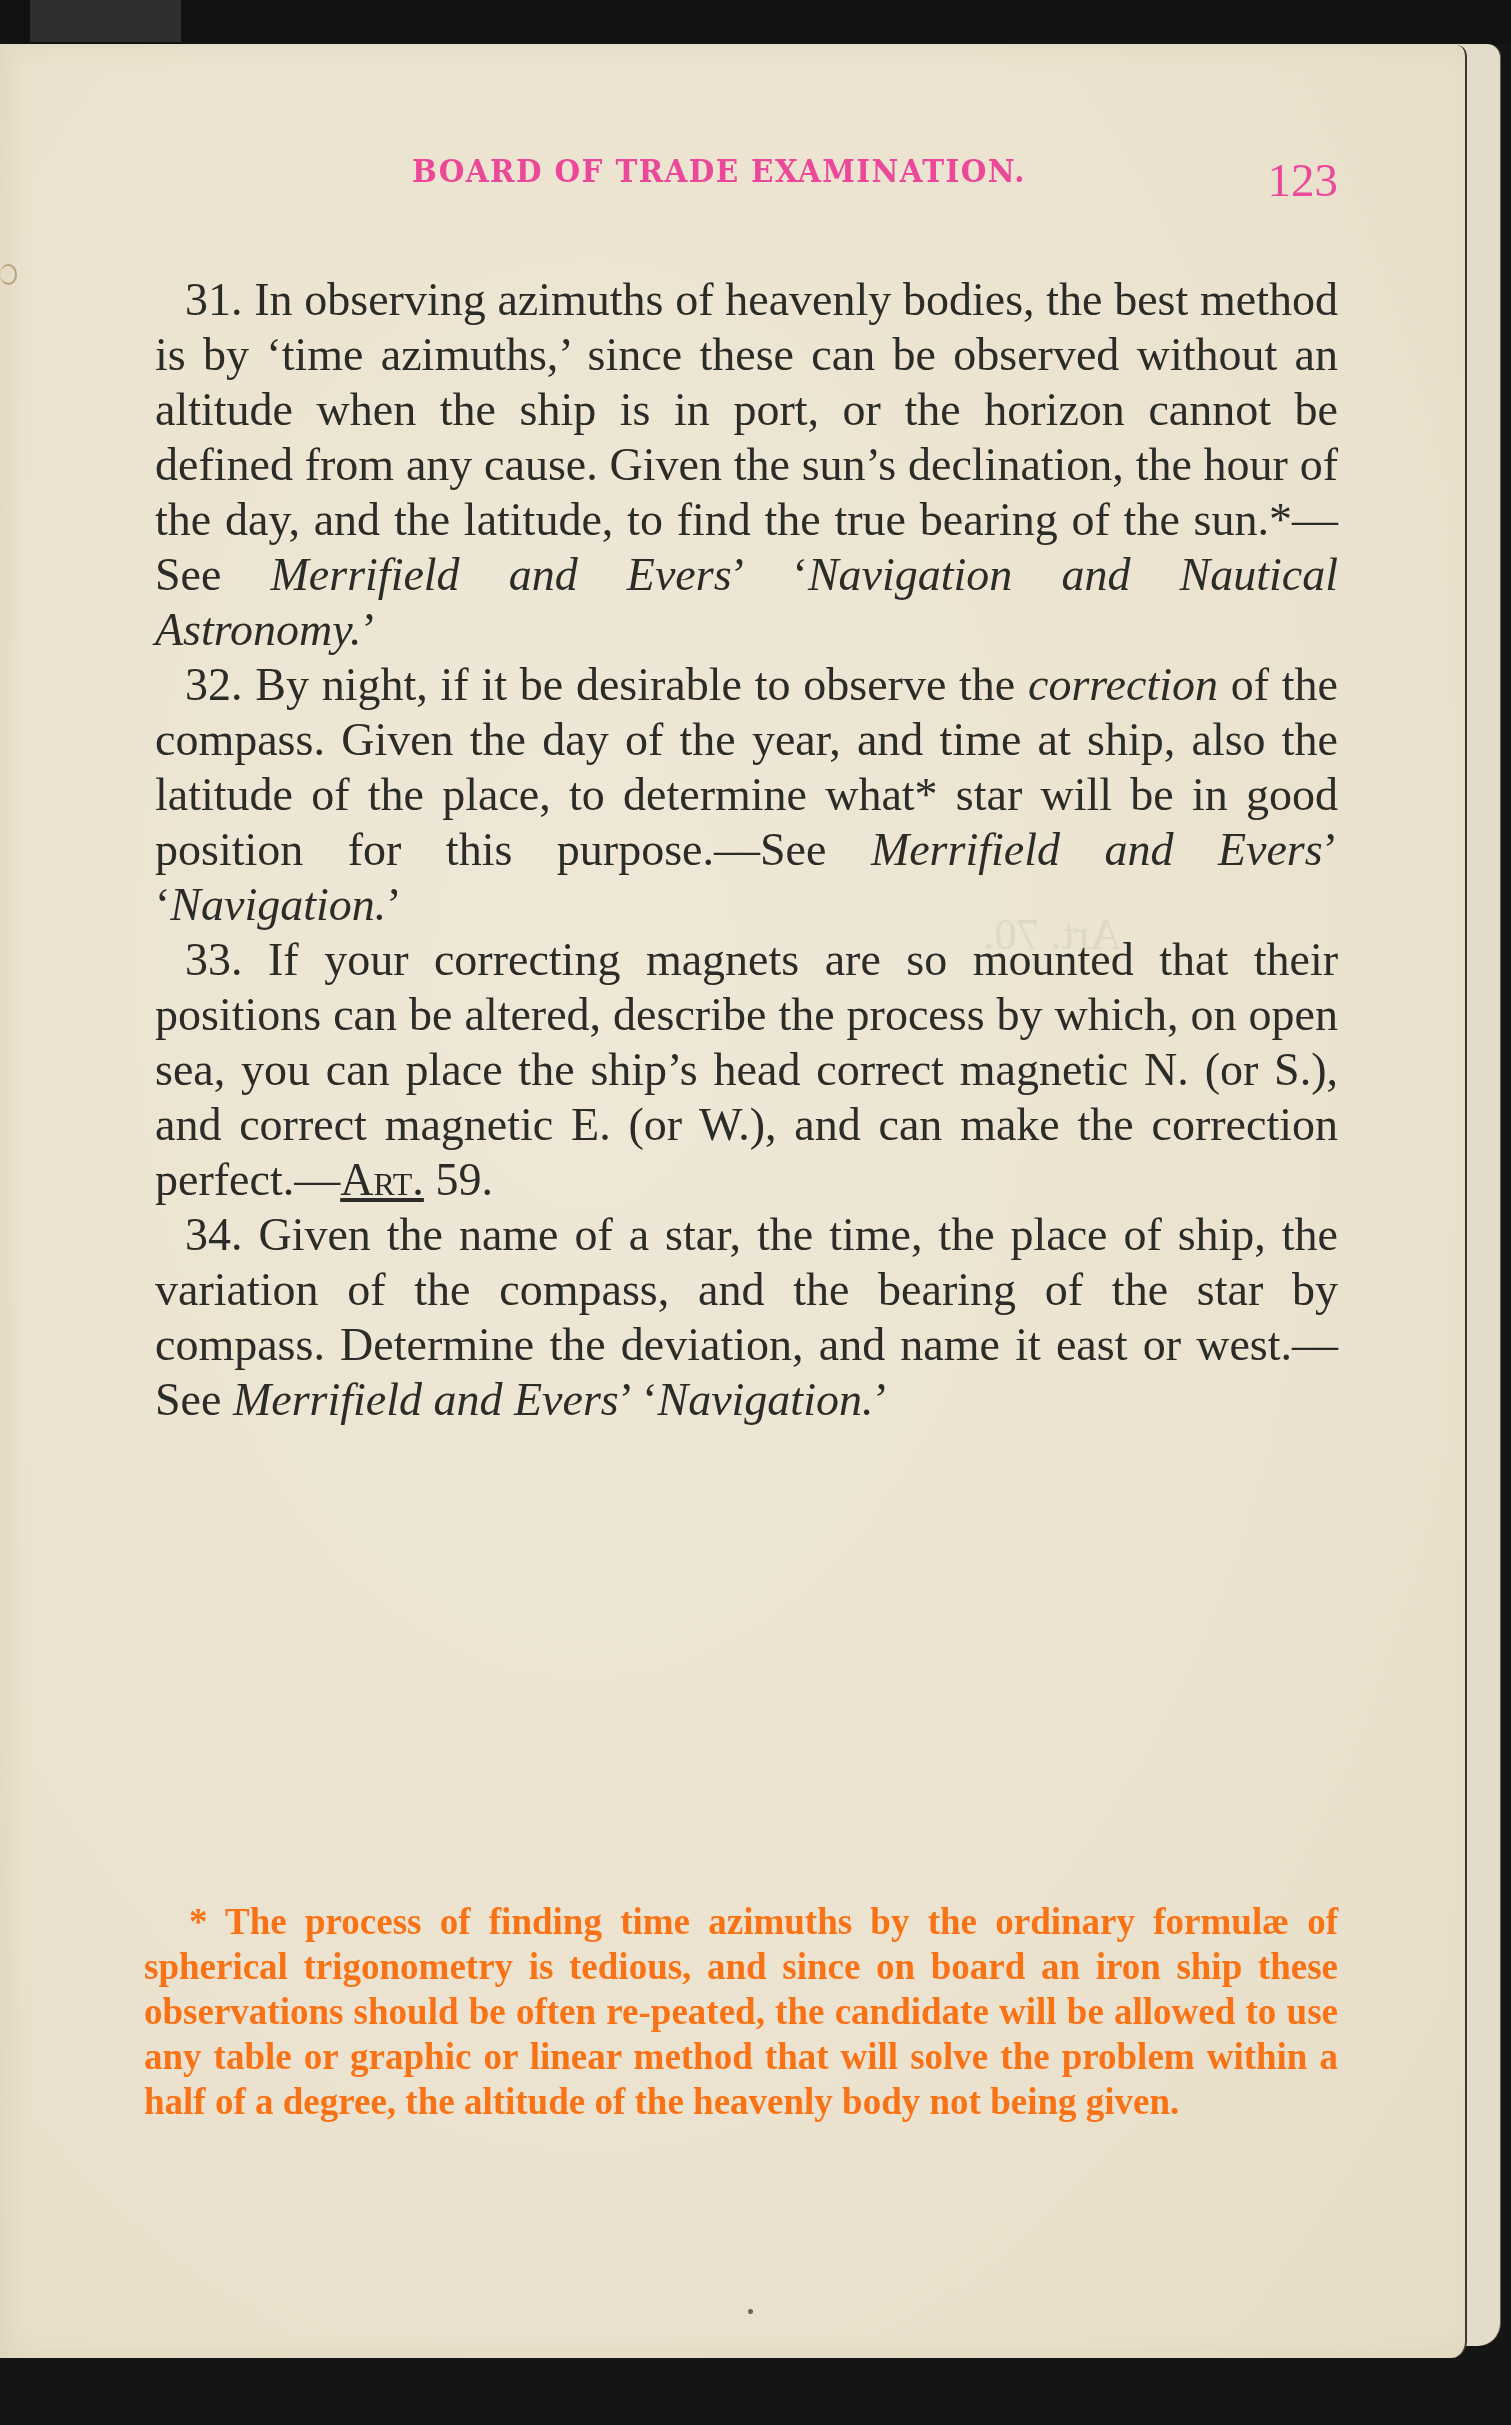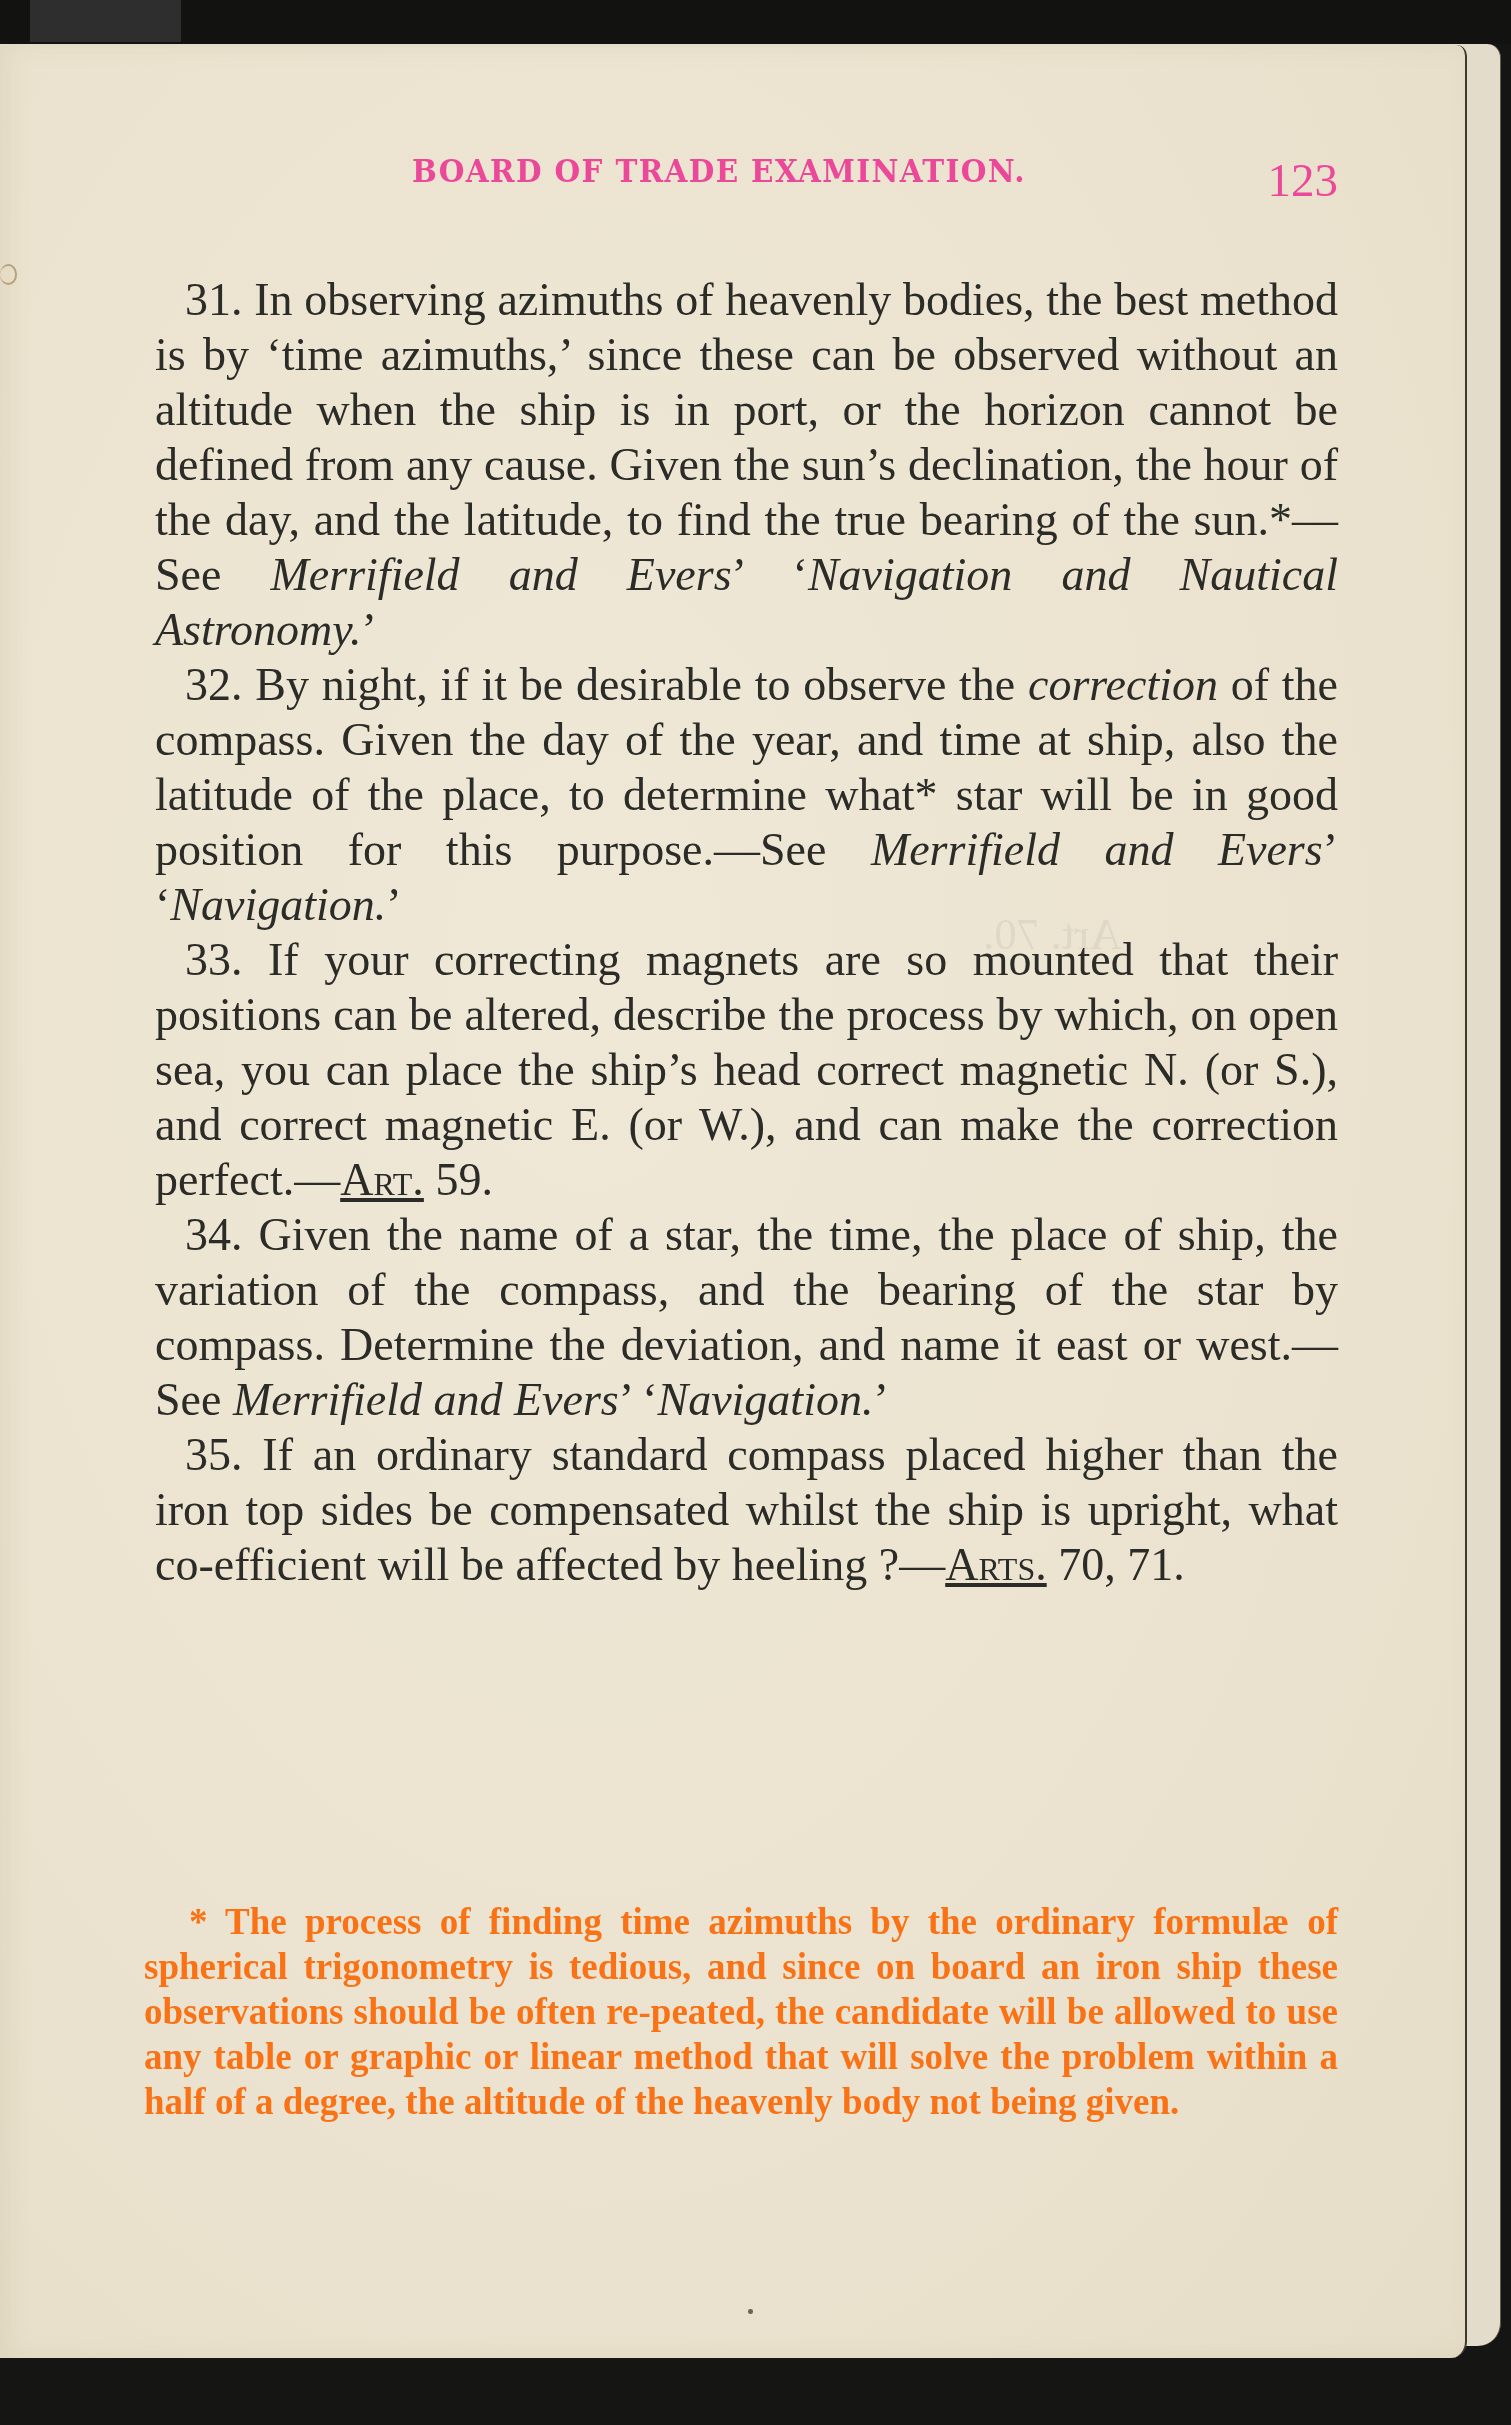--- a/index.html
+++ b/index.html
@@ -86,19 +86,18 @@
 
 <div class="body-text">
   <p class="para"><span>31.</span><span> In observing azimuths of heavenly bodies, the best method is by ‘time azimuths,’ since these can be observed without an altitude when the ship is in port, or the horizon cannot be defined from any cause.  Given the sun’s declination, the hour of the day, and the latitude, to find the true bearing of the sun.*—See </span><i>Merrifield and Evers</i><span>’ ‘</span><i>Navigation and Nautical Astronomy.</i><span>’</span></p>
 
   <p class="para"><span>32.</span><span> By night, if it be desirable to observe the </span><i>correction</i><span> of the compass.  Given the day of the year, and time at ship, also the latitude of the place, to determine what* star will be in good position for this purpose.—See </span><i>Merrifield and Evers</i><span>’ ‘</span><i>Navigation.</i><span>’</span></p>
 
   <p class="para"><span>33.</span><span> If your correcting magnets are so mounted that their positions can be altered, describe the process by which, on open sea, you can place the ship’s head correct magnetic N. (or S.), and correct magnetic E. (or W.), and can make the correction perfect.—</span><span class="sc">Art.</span><span> 59.</span></p>
 
   <p class="para"><span>34.</span><span> Given the name of a star, the time, the place of ship, the variation of the compass, and the bearing of the star by compass.  Determine the deviation, and name it east or west.—See </span><i>Merrifield and Evers</i><span>’ ‘</span><i>Navigation.</i><span>’</span></p>
 
-  <p class="para"><span>35.</span><span> If an ordinary standard compass placed higher than the iron top sides be compensated whilst the ship is upright, what co-efficient will be affected by heeling ?—</span><span class="sc">Arts.</span><span> 70, 71.</span></p>
 </div>
 
 <div class="footnote"><span>*</span><span> The process of finding time azimuths by the ordinary formulæ of spherical trigonometry is tedious, and since on board an iron ship these observations should be often re-peated, the candidate will be allowed to use any table or graphic or linear method that will solve the problem within a half of a degree, the altitude of the heavenly body not being given.</span></div>
 
 <div class="dot"></div>
 
 
 </body></html>

